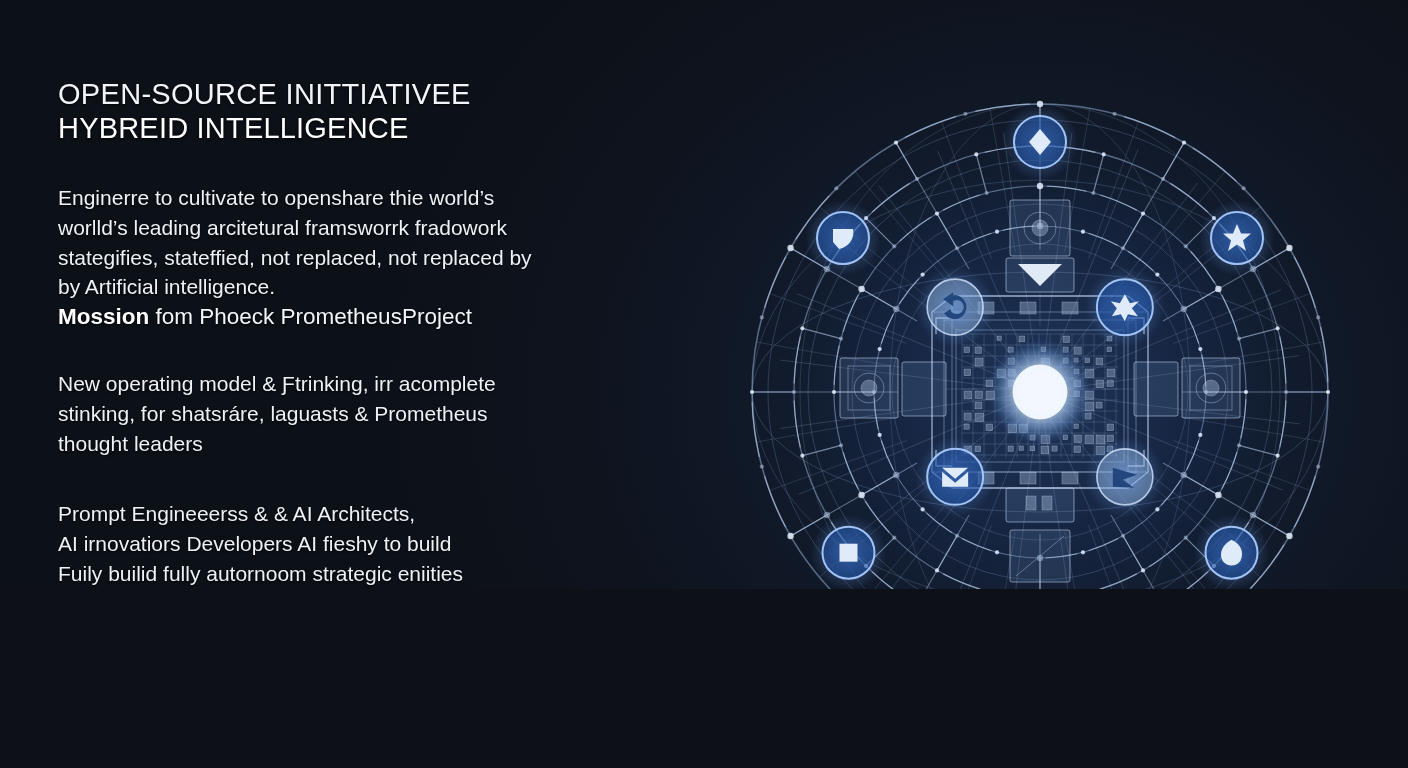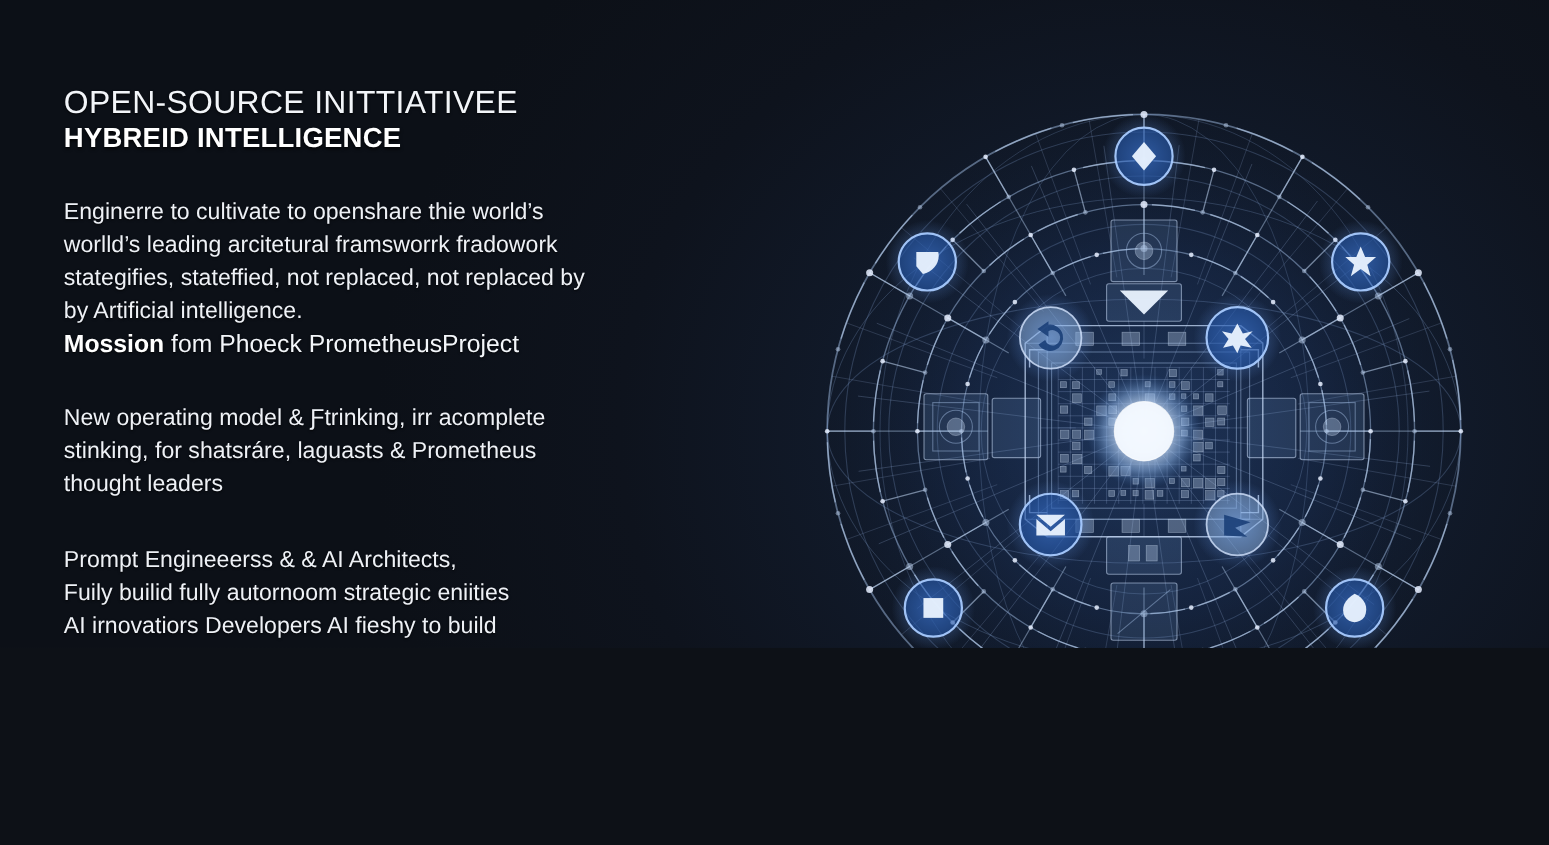--- a/index.html
+++ b/index.html
@@ -29,22 +29,22 @@
   .eyebrow {
     font-size: 29px;
     letter-spacing: 0.3px;
     color: #f2f5f9;
     font-weight: 400;
     line-height: 1.12;
     text-shadow: 0 1px 2px rgba(0,0,0,.85);
     white-space: nowrap;
   }
   .headline {
-    font-size: 25px;
-    font-weight: 700;
+    font-size: 29px;
+    font-weight: 400;
     letter-spacing: 0.2px;
     color: #ffffff;
     line-height: 1.12;
     margin-top: 2px;
     text-shadow: 0 1px 3px rgba(0,0,0,.85);
     white-space: nowrap;
   }
   .para {
     font-size: 21px;
     line-height: 1.42;
@@ -136,22 +136,22 @@
     </div>
 
     <div class="para" id="para-model">
       <span class="ln">New operating model &amp; Ƒtrinking, irr acomplete</span>
       <span class="ln">stinking, for  shatsráre, laguasts &amp; Prometheus</span>
       <span class="ln">thought leaders</span>
     </div>
 
     <div class="para" id="para-audience">
       <span class="ln">Prompt Engineeerss &amp; &amp; AI Architects,</span>
+      <span class="ln">AI irnovatiors Developers AI fieshy to build</span>
       <span class="ln">Fuily builid fully autornoom strategic eniities</span>
-      <span class="ln">AI irnovatiors Developers AI fieshy to build</span>
     </div>
   </div>
 
   <div id="diagram">
     <div class="starfield"></div>
     <svg viewBox="0 0 600 700" xmlns="http://www.w3.org/2000/svg">
       <defs>
         <radialGradient id="coreGlow" cx="50%" cy="50%" r="50%">
           <stop offset="0%" stop-color="#ffffff" stop-opacity="1"></stop>
           <stop offset="38%" stop-color="#dcebff" stop-opacity=".95"></stop>

